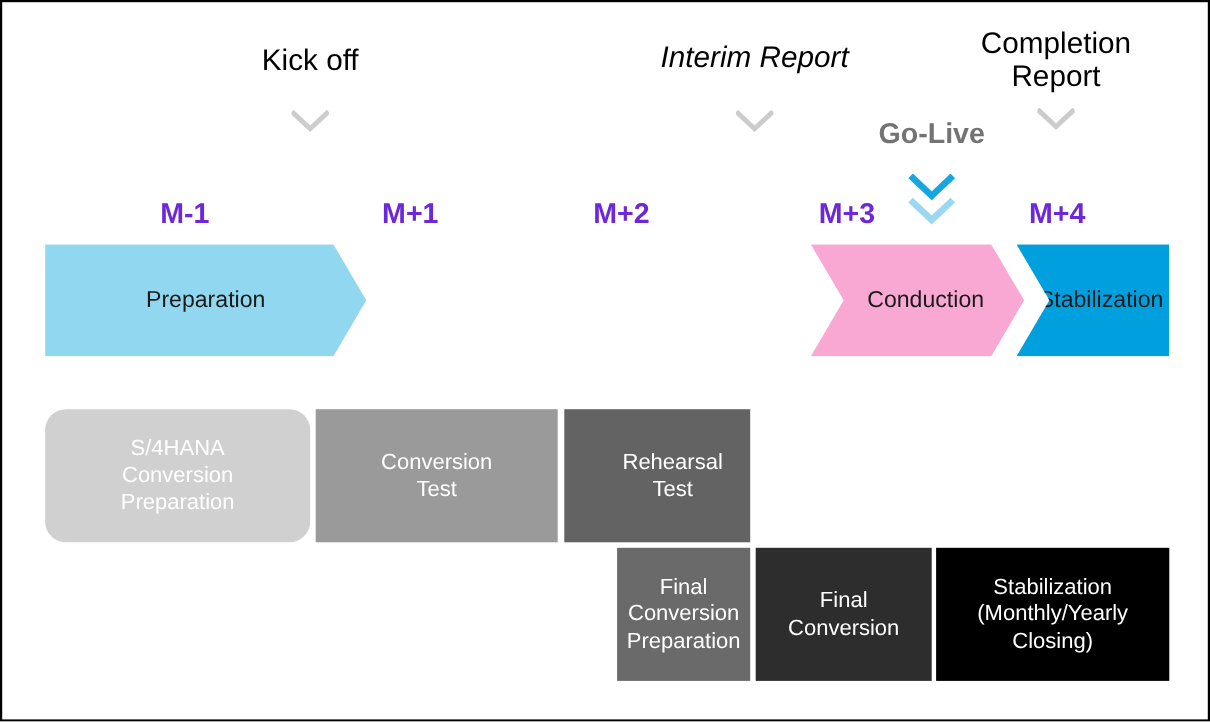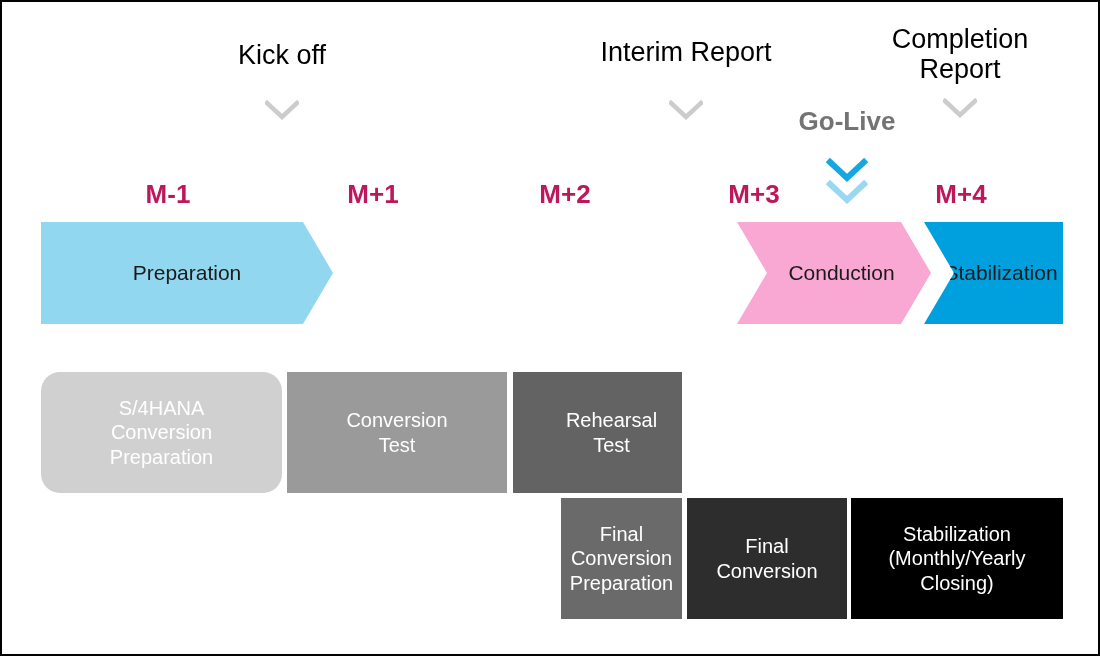--- a/index.html
+++ b/index.html
@@ -49,21 +49,21 @@
   .golive-chev {
     position: absolute;
     width: 44px;
     height: 48px;
   }
   .golive-chev svg { display: block; }
 
   
   .month {
     position: absolute;
-    color: #be185d;
+    color: #6d28d9;
     font-size: 26px;
     font-weight: 700;
     text-align: center;
     white-space: nowrap;
   }
 
   
   #phase-bar {
     position: absolute;
     left: 39px;
@@ -113,21 +113,21 @@
 
 <div id="canvas">
 
   <div id="milestones-layer">
       <div class="milestone" style="left: 80px; top: 38px; width: 400px;">Kick off</div>
       <div class="chev-thin" style="left: 263px; top: 98px;">
         <svg width="34" height="20" viewBox="0 0 34 20">
           <path d="M2 3 L17 17 L32 3" fill="none" stroke="#cccccc" stroke-width="4.5" stroke-linecap="square" stroke-linejoin="miter"></path>
         </svg>
       </div>
-      <div class="milestone" style="left: 484px; top: 35px; width: 400px;">Interim Report</div>
+      <div class="milestone" style="left: 484px; top: 35px; width: 400px; font-style: italic;">Interim Report</div>
       <div class="chev-thin" style="left: 667px; top: 98px;">
         <svg width="34" height="20" viewBox="0 0 34 20">
           <path d="M2 3 L17 17 L32 3" fill="none" stroke="#cccccc" stroke-width="4.5" stroke-linecap="square" stroke-linejoin="miter"></path>
         </svg>
       </div>
       <div class="milestone" style="left: 758px; top: 22px; width: 400px;">Completion
 Report</div>
       <div class="chev-thin" style="left: 941px; top: 96px;">
         <svg width="34" height="20" viewBox="0 0 34 20">
           <path d="M2 3 L17 17 L32 3" fill="none" stroke="#cccccc" stroke-width="4.5" stroke-linecap="square" stroke-linejoin="miter"></path>
@@ -142,21 +142,21 @@
           <path d="M5 4 L22 20 L39 4" fill="none" stroke="#16a7e3" stroke-width="6" stroke-linecap="square"></path>
           <path d="M5 26 L22 42 L39 26" fill="none" stroke="#9ad8f2" stroke-width="6" stroke-linecap="square"></path>
         </svg>
       </div>
     </div>
 
   <div id="months-layer">
       <div class="month" style="left: 86px; top: 177px; width: 160px;">M-1</div>
       <div class="month" style="left: 291px; top: 177px; width: 160px;">M+1</div>
       <div class="month" style="left: 483px; top: 177px; width: 160px;">M+2</div>
-      <div class="month" style="left: 672px; top: 177px; width: 160px;">M+3</div>
+      <div class="month" style="left: 688px; top: 177px; width: 160px;">M+3</div>
       <div class="month" style="left: 879px; top: 177px; width: 160px;">M+4</div>
     </div>
 
   <div id="phase-bar">
       <div class="phase" style="left: 0px; width: 292px; background: rgb(146, 215, 240); clip-path: polygon(0px 0px, 262px 0px, 292px 51px, 262px 102px, 0px 102px);">
         <span class="phase-label">Preparation</span>
       </div>
       <div class="phase" style="left: 696px; width: 194px; background: #f9a8d4; clip-path: polygon(0px 0px, 164px 0px, 194px 51px, 164px 102px, 0px 102px, 30px 51px);">
         <span class="phase-label" style="margin-left: 15px;">Conduction</span>
       </div>

